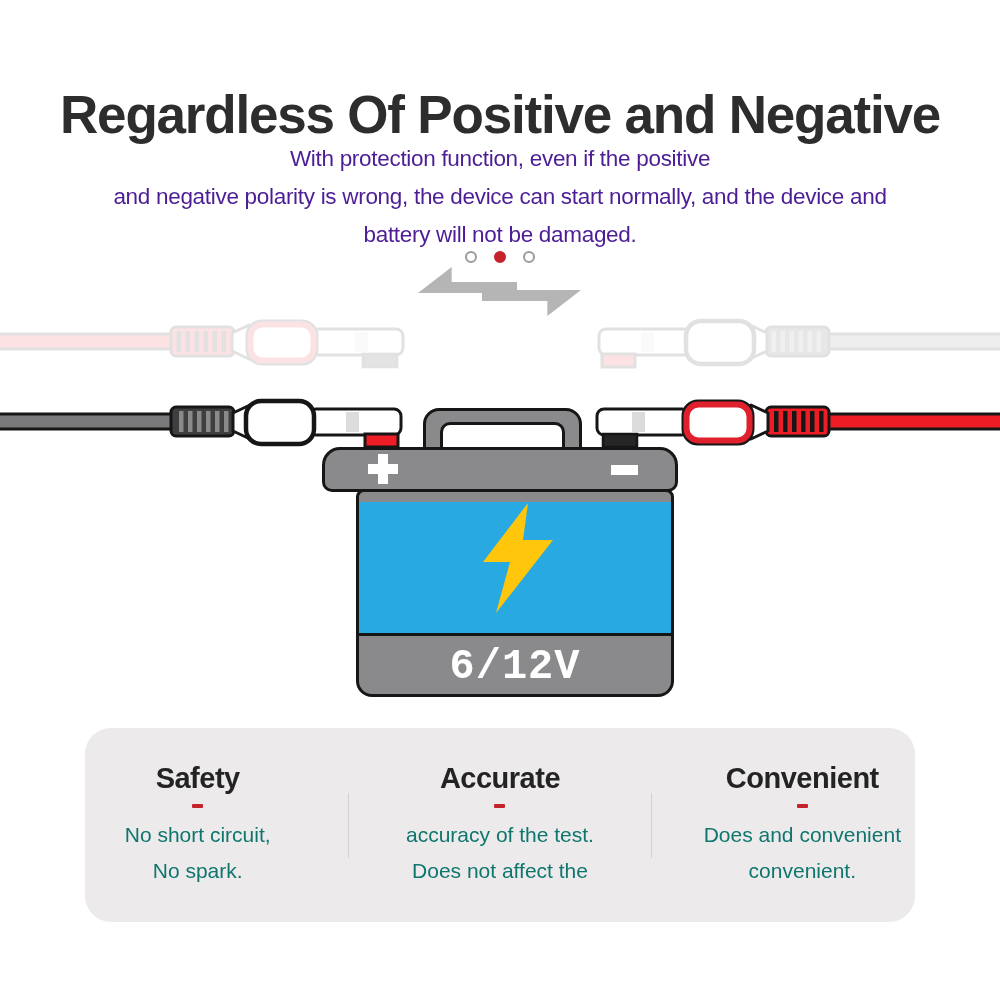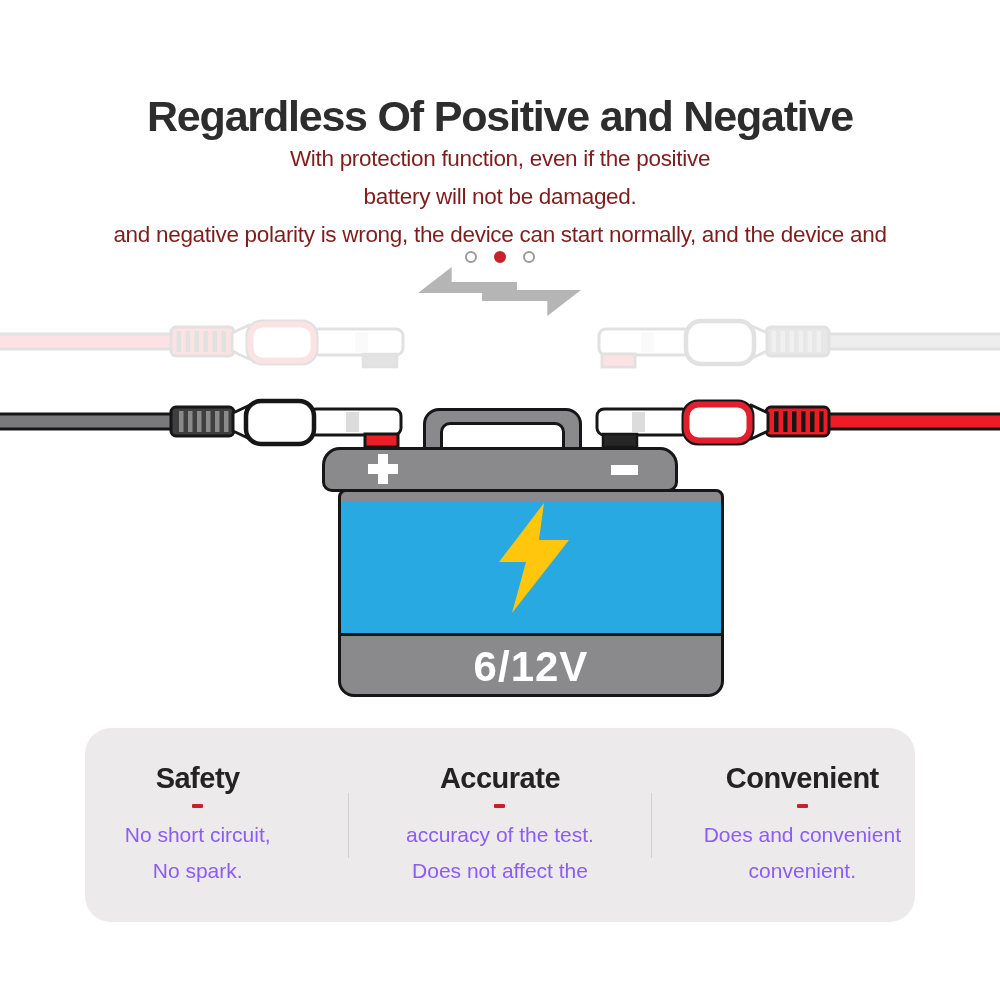--- a/index.html
+++ b/index.html
@@ -1,24 +1,24 @@
 <!DOCTYPE html>
 <html><head>
 <meta charset="utf-8">
 <style>
   html,body{margin:0;padding:0;background:#fff;}
   .stage{position:relative;width:1000px;height:1008px;background:#ffffff;overflow:hidden;
          font-family:"Liberation Sans","DejaVu Sans",sans-serif;}
   .stage *{box-sizing:border-box;}
 
   
-  .title{position:absolute;left:0;right:0;top:84px;margin:8px;text-align:center;
-         font-size:43px;font-weight:700;letter-spacing:-1.2px;color:#2d2d2d;}
+  .title{position:absolute;left:0;right:0;top:84px;margin:0;text-align:center;
+         font-size:53px;font-weight:700;letter-spacing:-1.2px;color:#2d2d2d;}
   .sub{position:absolute;left:0;right:0;top:140px;text-align:center;
-       font-size:22.5px;line-height:38px;color:#7f1d1d;letter-spacing:-0.3px;}
+       font-size:22.5px;line-height:38px;color:#4c1d95;letter-spacing:-0.3px;}
 
   
   .dots{position:absolute;left:0;right:0;top:251px;display:flex;justify-content:center;gap:17px;}
   .dot{width:12px;height:12px;border-radius:50%;border:2px solid #9b9b9b;background:#fff;}
   .dot.active{background:#c5232b;border-color:#c5232b;}
 
   
   .arr{position:absolute;width:99px;height:26px;background:#b5b5b5;
        clip-path:polygon(0% 100%,34% 0%,34% 58%,100% 58%,100% 100%);}
   .arr-left{left:418px;top:267px;}
@@ -36,46 +36,46 @@
   .handle{position:absolute;left:423px;top:408px;width:159px;height:56px;
           background:#8a8a8c;border:3px solid #161616;border-radius:16px 16px 0 0;}
   .hole{position:absolute;left:14px;top:11px;width:125px;height:42px;
         background:#ffffff;border:3px solid #161616;border-radius:10px;}
   .btop{position:absolute;left:322px;top:447px;width:356px;height:45px;
         background:#8a8a8c;border:3px solid #161616;border-radius:18px 18px 10px 10px;}
   .plus{position:absolute;left:43px;top:4px;width:30px;height:30px;}
   .plus .ph{position:absolute;left:0;top:10px;width:30px;height:10px;background:#fff;}
   .plus .pv{position:absolute;left:10px;top:0;width:10px;height:30px;background:#fff;}
   .minus{position:absolute;left:286px;top:15px;width:27px;height:10px;background:#fff;}
-  .bbody{position:absolute;left:338px;top:489px;width:386px;height:208px;
-         background:#8a8a8c;border:3px solid #161616;border-radius:8px 8px 16px 16px;overflow:hidden;}
+  .bbody{position:absolute;left:356px;top:489px;width:318px;height:208px;
+         background:#8a8a8c;border:3px solid #161616;border-radius:8px 8px 16px 16px;overflow:hidden;font-family:Liberation Mono, monospace;}
   .bpanel{width:100%;height:134px;background:#29a9e1;border-bottom:3px solid #161616;}
   .bolt{display:block;margin:10px auto 0;}
   .bvolt{margin-top:7px;text-align:center;font-size:42px;font-weight:700;color:#ffffff;letter-spacing:1px;}
 
   
   .card{position:absolute;left:85px;top:728px;width:830px;height:194px;
         background:#eceaeb;border-radius:26px;display:flex;gap:38px;}
   .col{flex:1;text-align:center;padding-top:34px;}
   .ft{font-size:29px;font-weight:700;color:#232323;letter-spacing:-0.5px;}
   .dash{width:11px;height:4px;background:#c5232b;margin:9px auto 9px;border-radius:1px;}
-  .fl{font-size:21px;color:#8b5cf6;line-height:36px;}
+  .fl{font-size:21px;color:#0f766e;line-height:36px;}
   .vdiv{width:1px;background:#d2d0d0;margin:65px 0 64px;}
 </style>
 </head>
 <body>
 
 <div class="stage">
 
   <h1 class="title">Regardless Of Positive and Negative</h1>
 
   <div class="sub">
     <div>With protection function, even if the positive</div>
+    <div>and negative polarity is wrong, the device can start normally, and the device and</div>
     <div>battery will not be damaged.</div>
-    <div>and negative polarity is wrong, the device can start normally, and the device and</div>
   </div>
 
   <div class="dots">
     <span class="dot"></span>
     <span class="dot active"></span>
     <span class="dot"></span>
   </div>
 
   <div>
     <div class="arr arr-left"></div>

